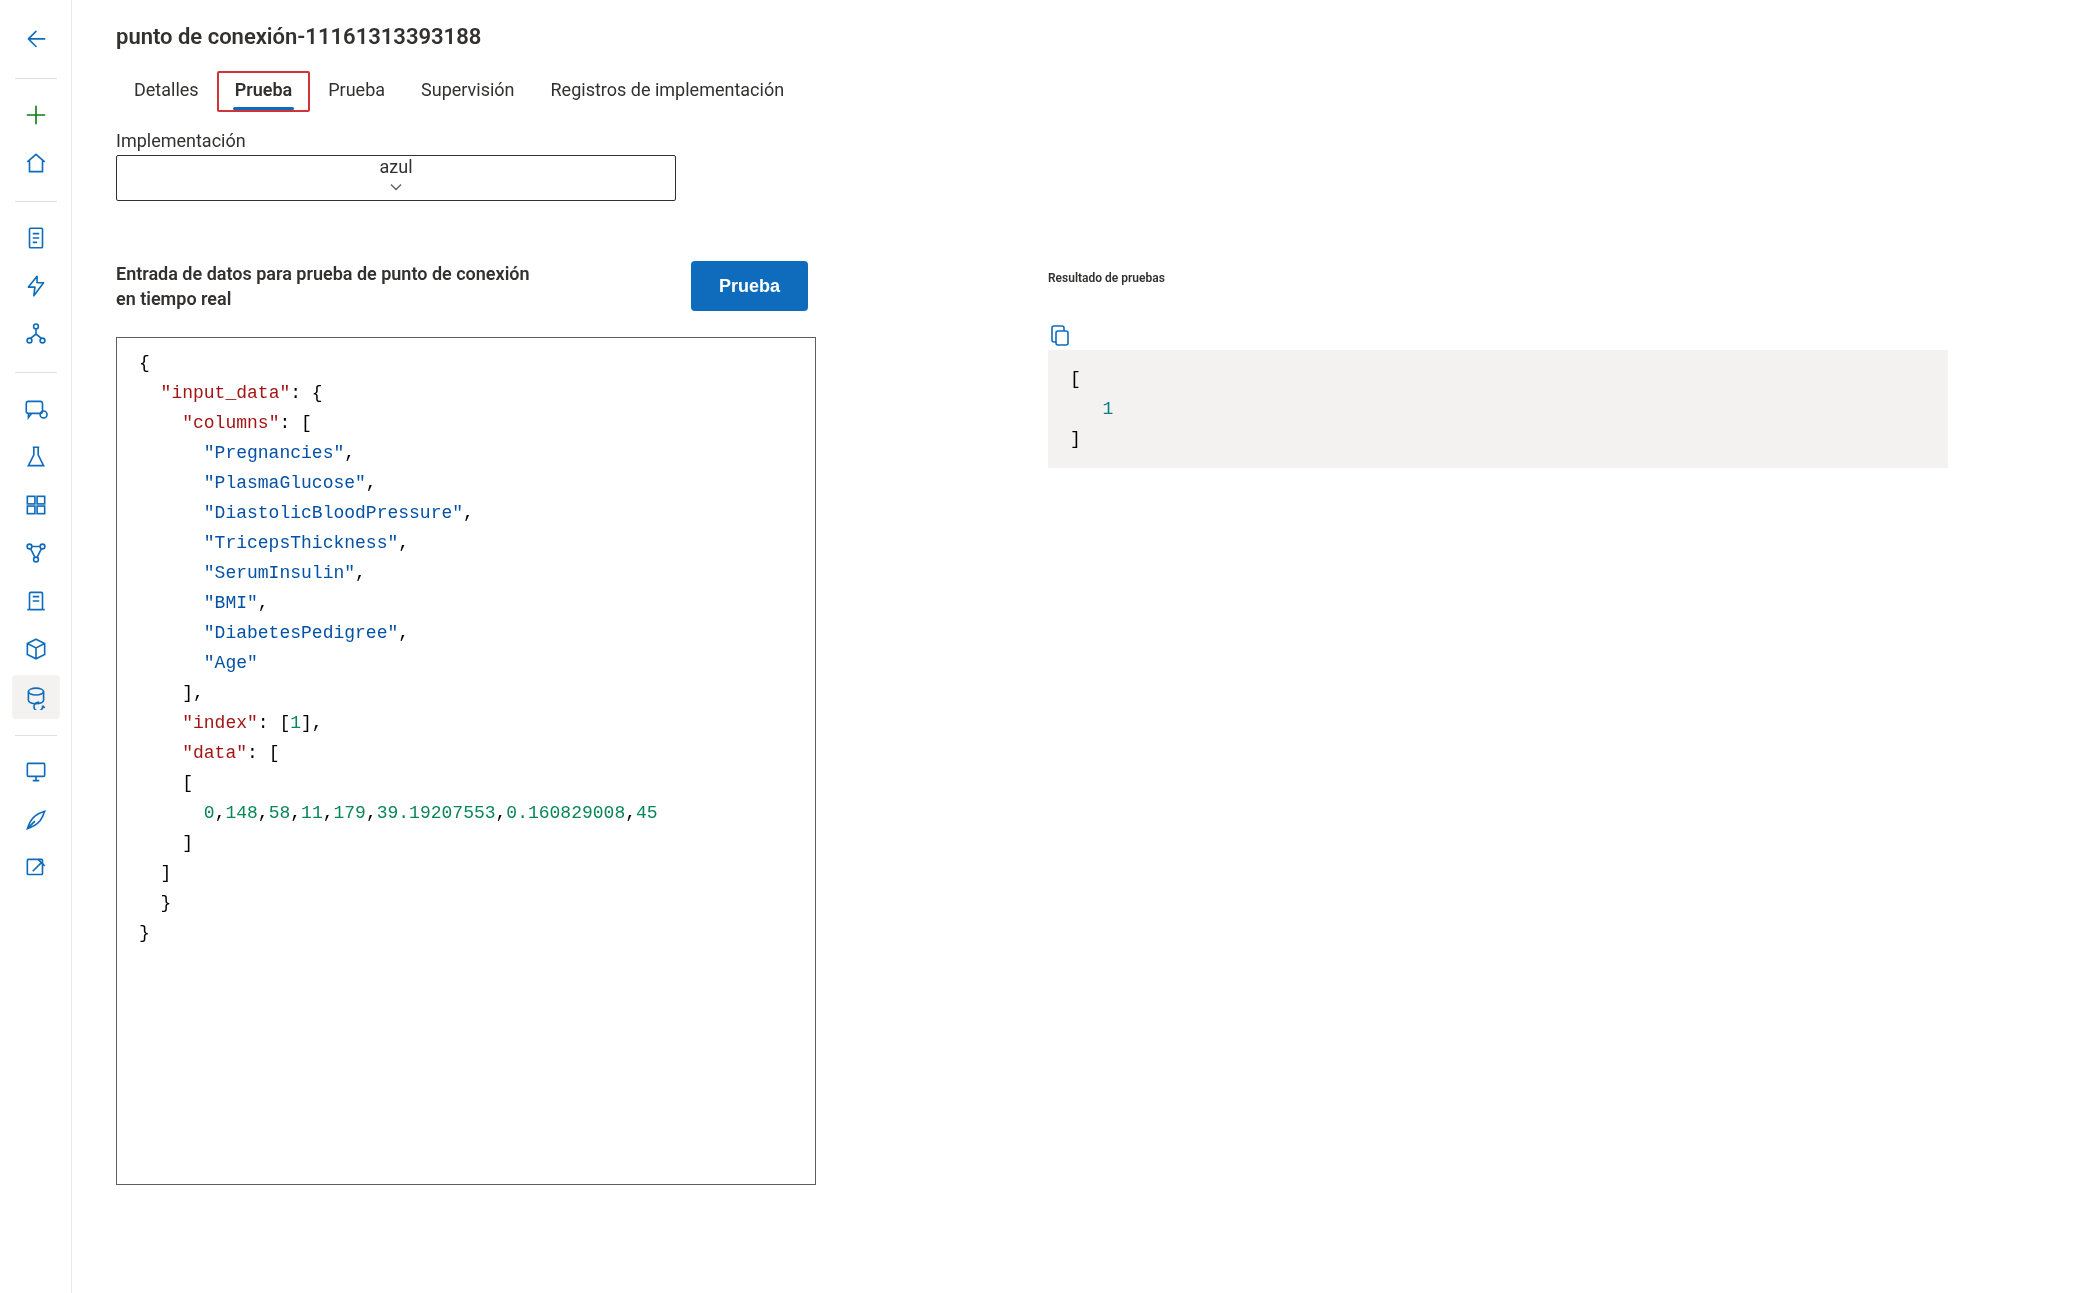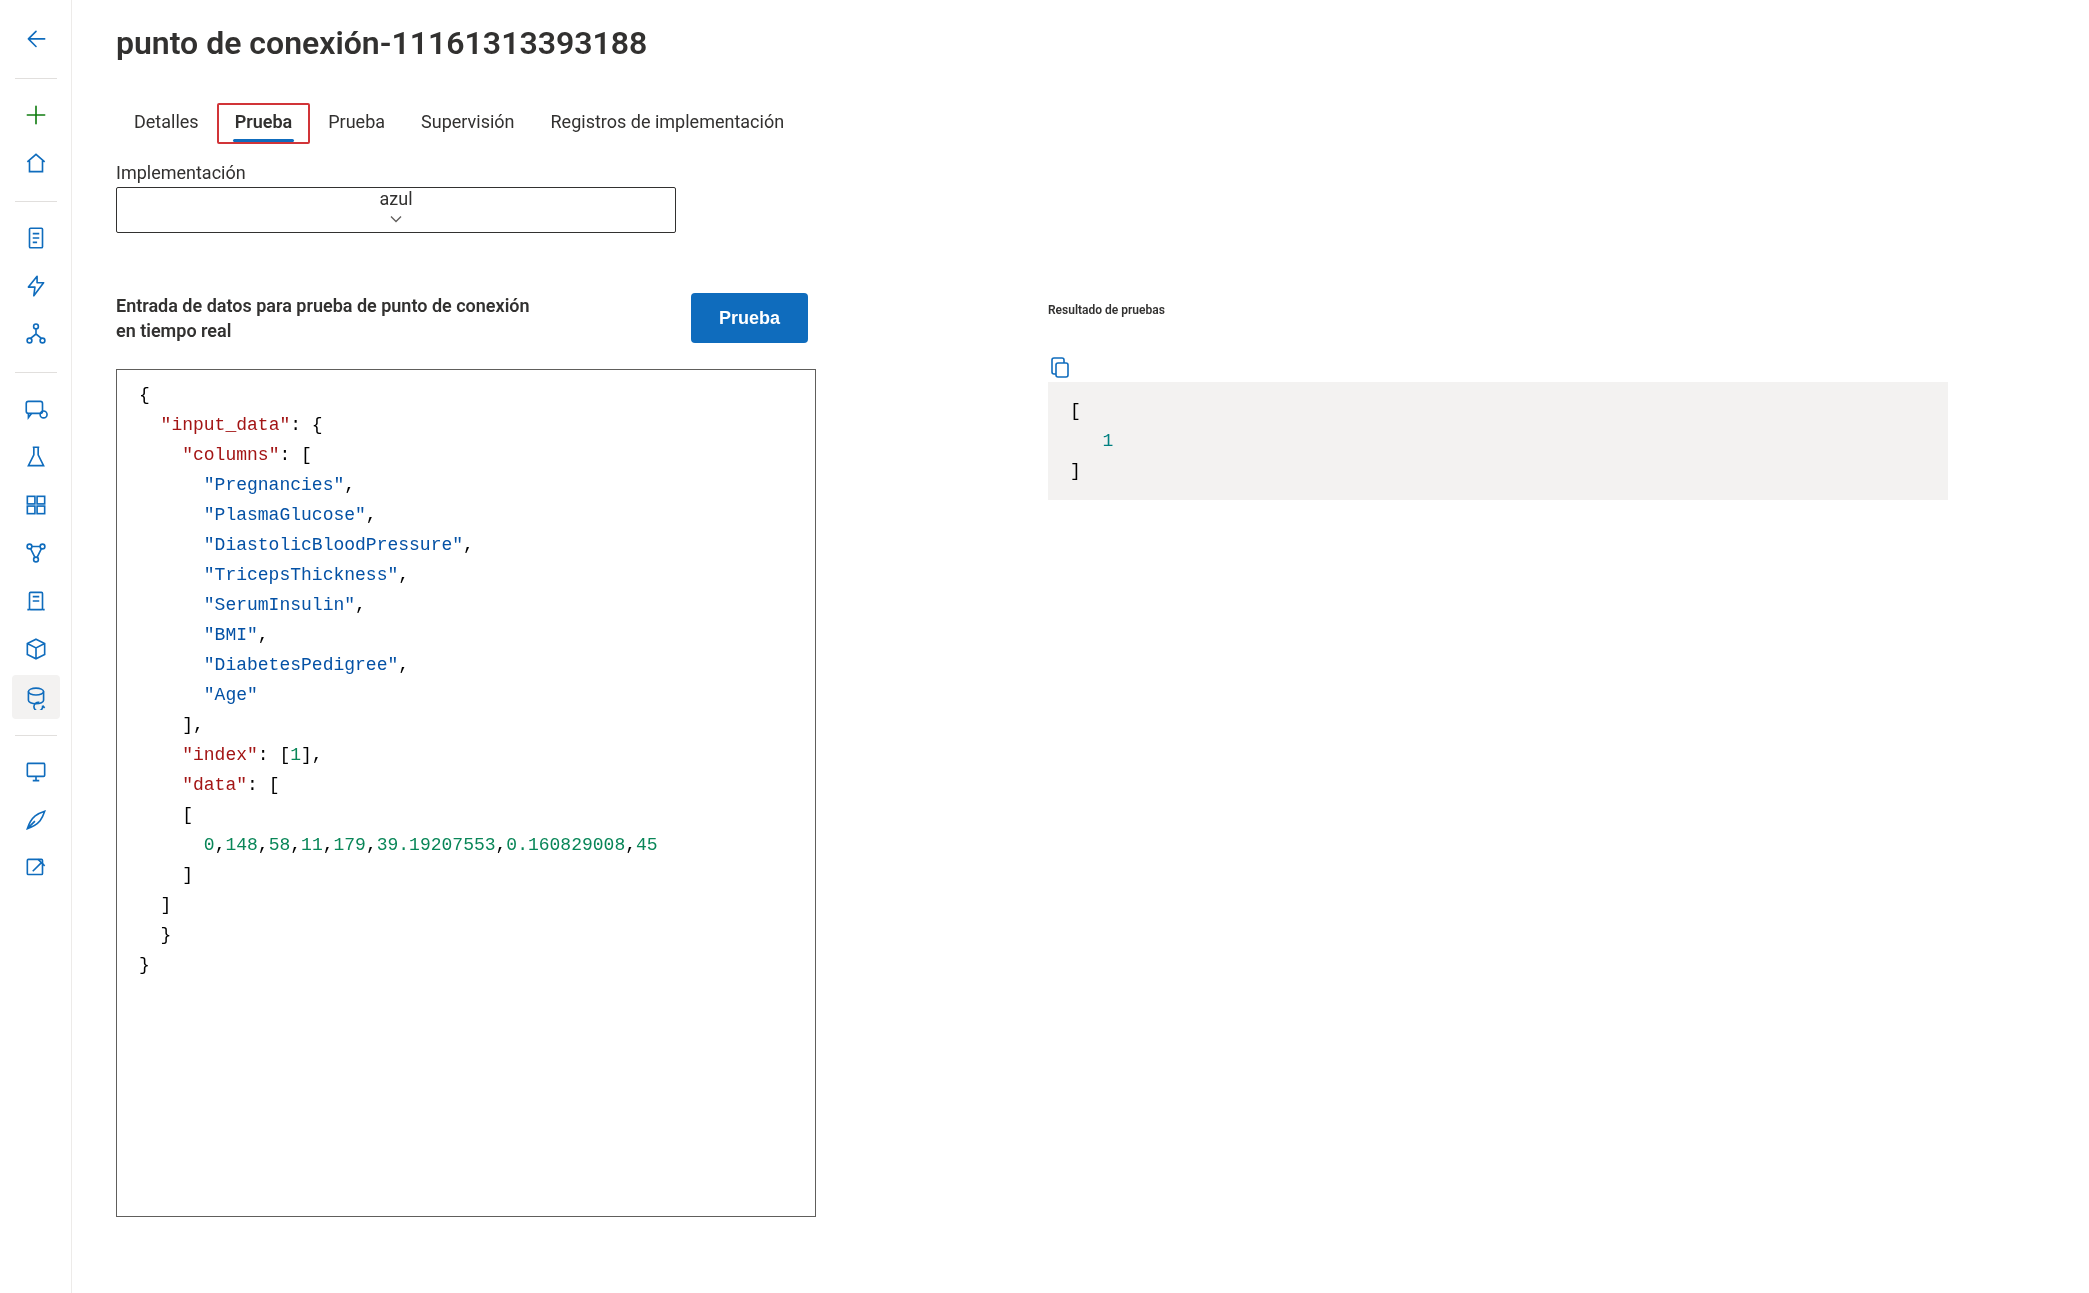--- a/index.html
+++ b/index.html
@@ -45,36 +45,36 @@
     }
     .rail svg { width: 26px; height: 26px; stroke: currentColor; fill: none; stroke-width: 1.5; }
 
     
     .main {
       flex: 1 1 auto;
       padding: 24px 44px 40px 44px;
       overflow: auto;
     }
     .page-title {
-      font-size: 32px;
+      font-size: 22px;
       font-weight: 600;
+      margin-bottom: 22px;
     }
 
     
     .tabbar {
       display: flex;
       gap: 0;
       margin-bottom: 18px;
       font-size: 18px;
     }
     .tabbar .tab {
       padding: 8px 18px 12px 18px;
       cursor: pointer;
       position: relative;
-      margin-top: 41px;
     }
     .tabbar .tab.active {
       font-weight: 600;
     }
     .tabbar .tab.active::after {
       content: "";
       position: absolute;
       left: 14px; right: 14px; bottom: 0;
       height: 3px;
       background: #0f6cbd;

